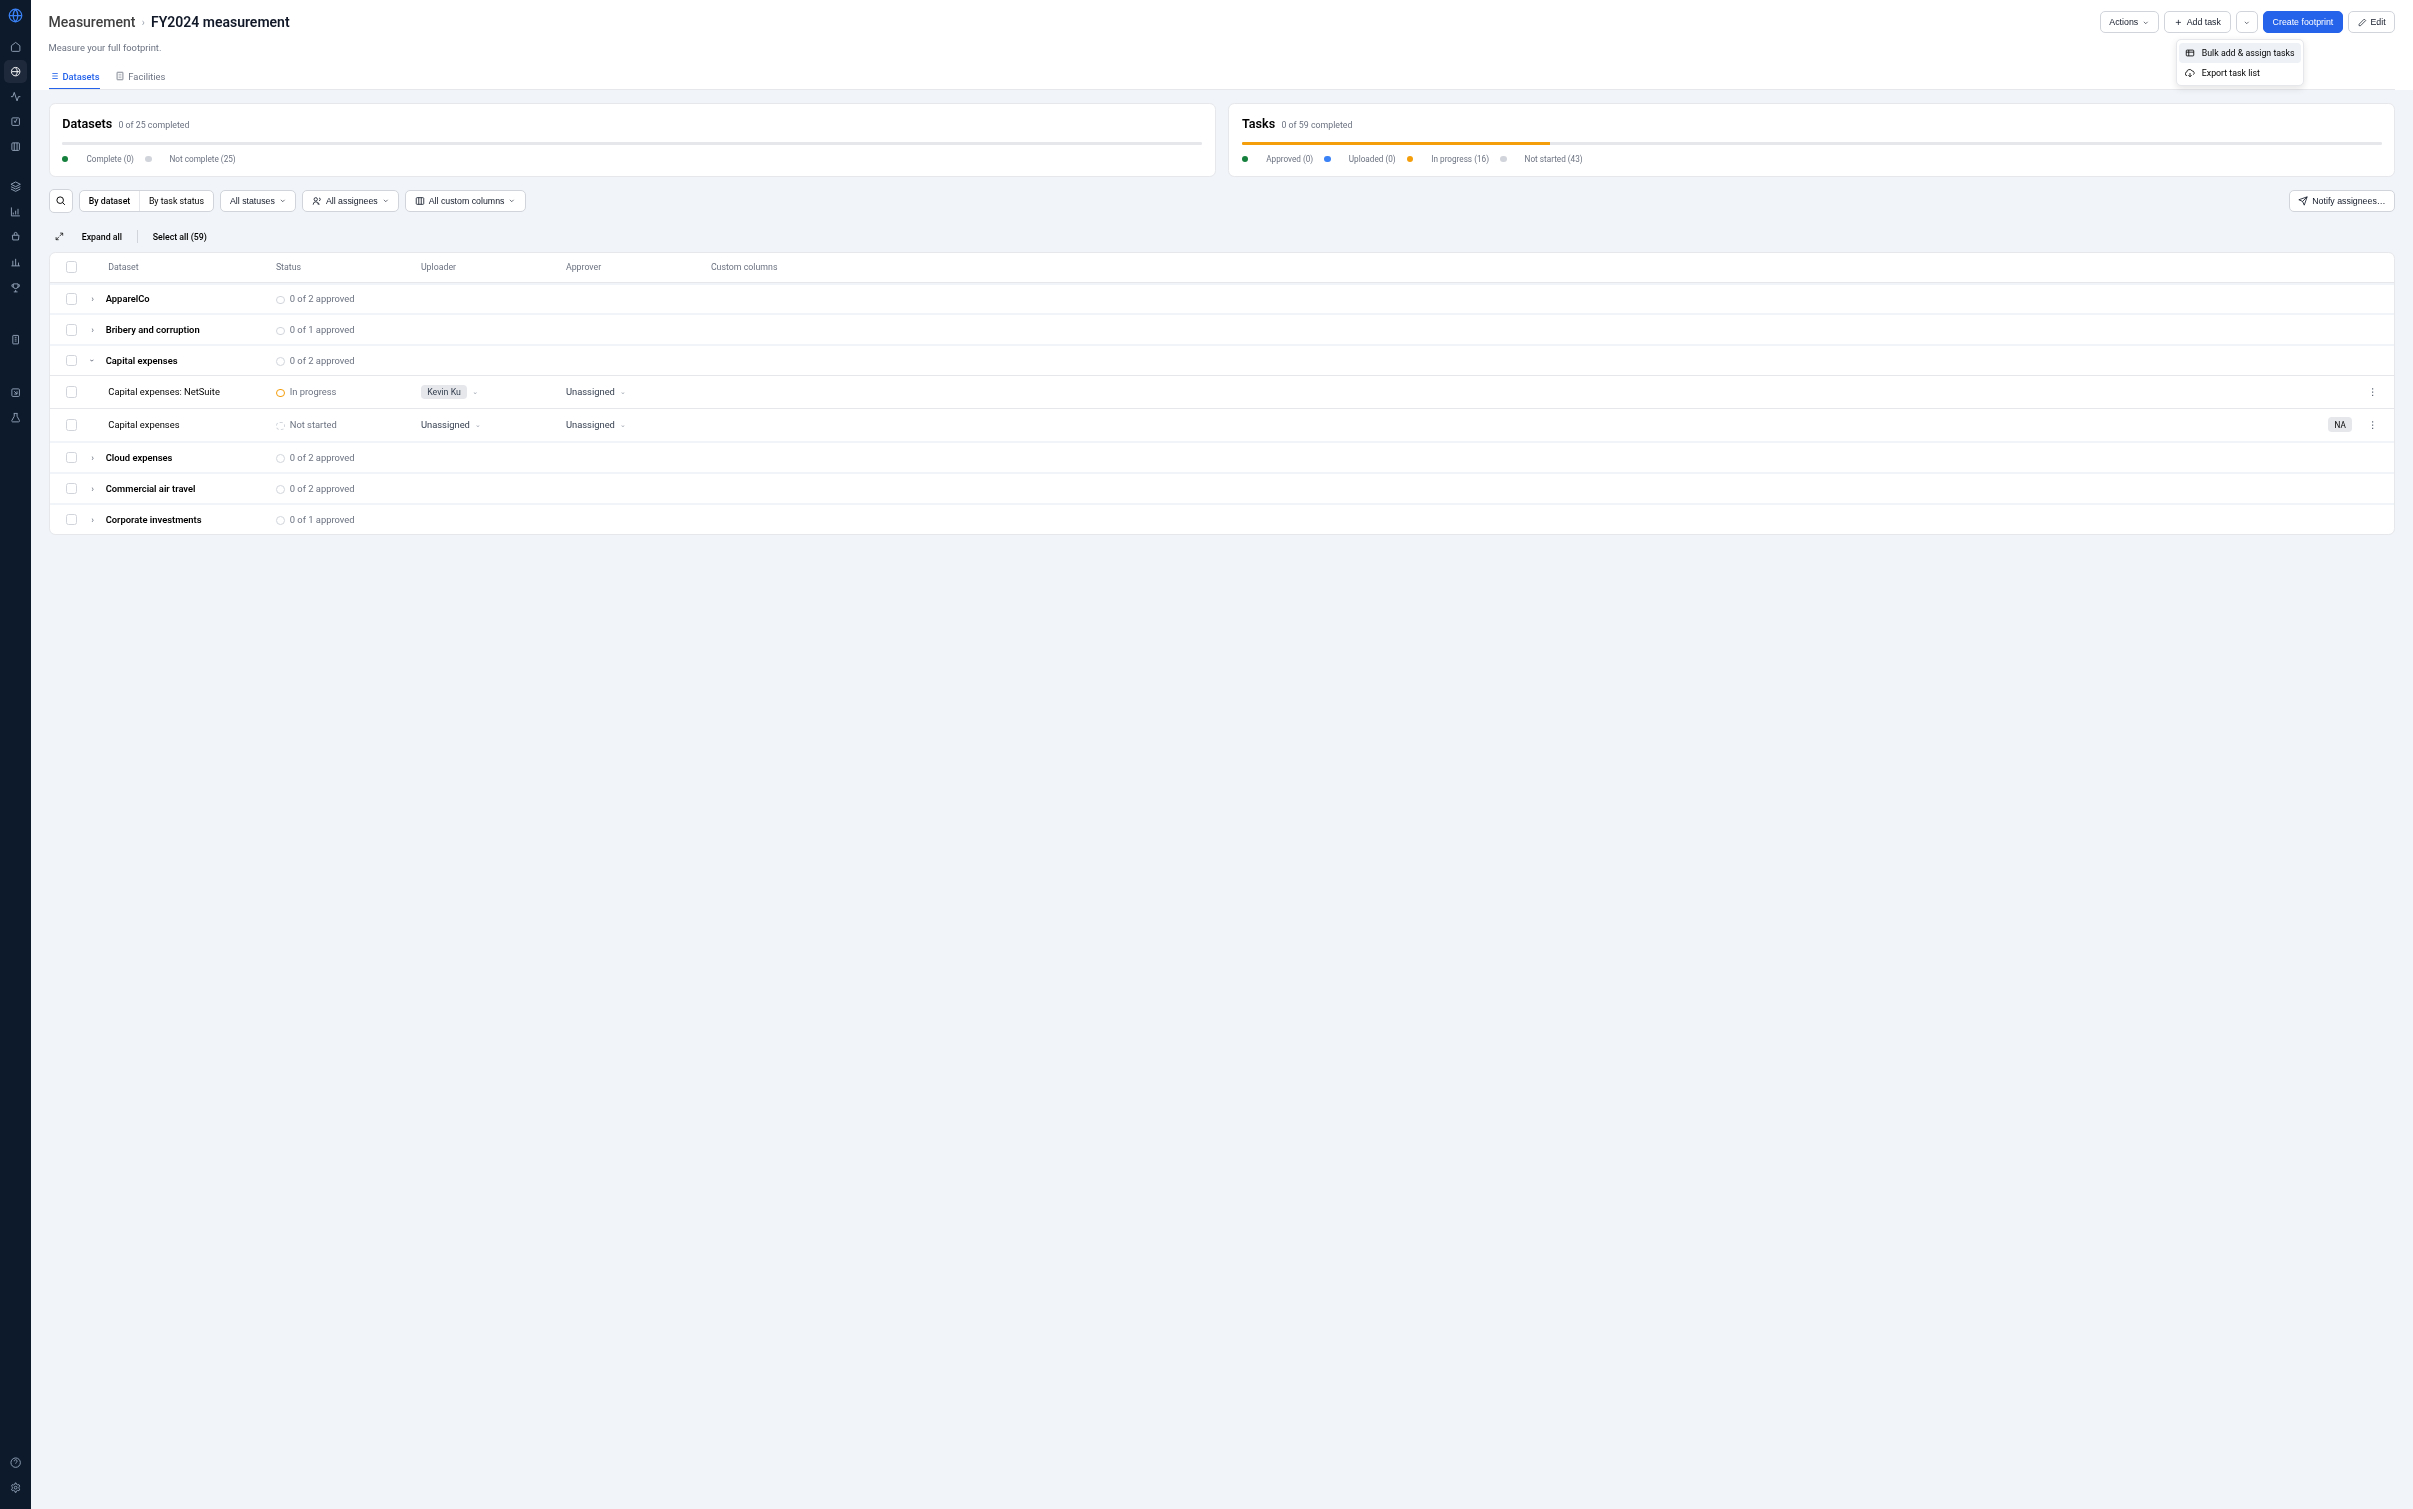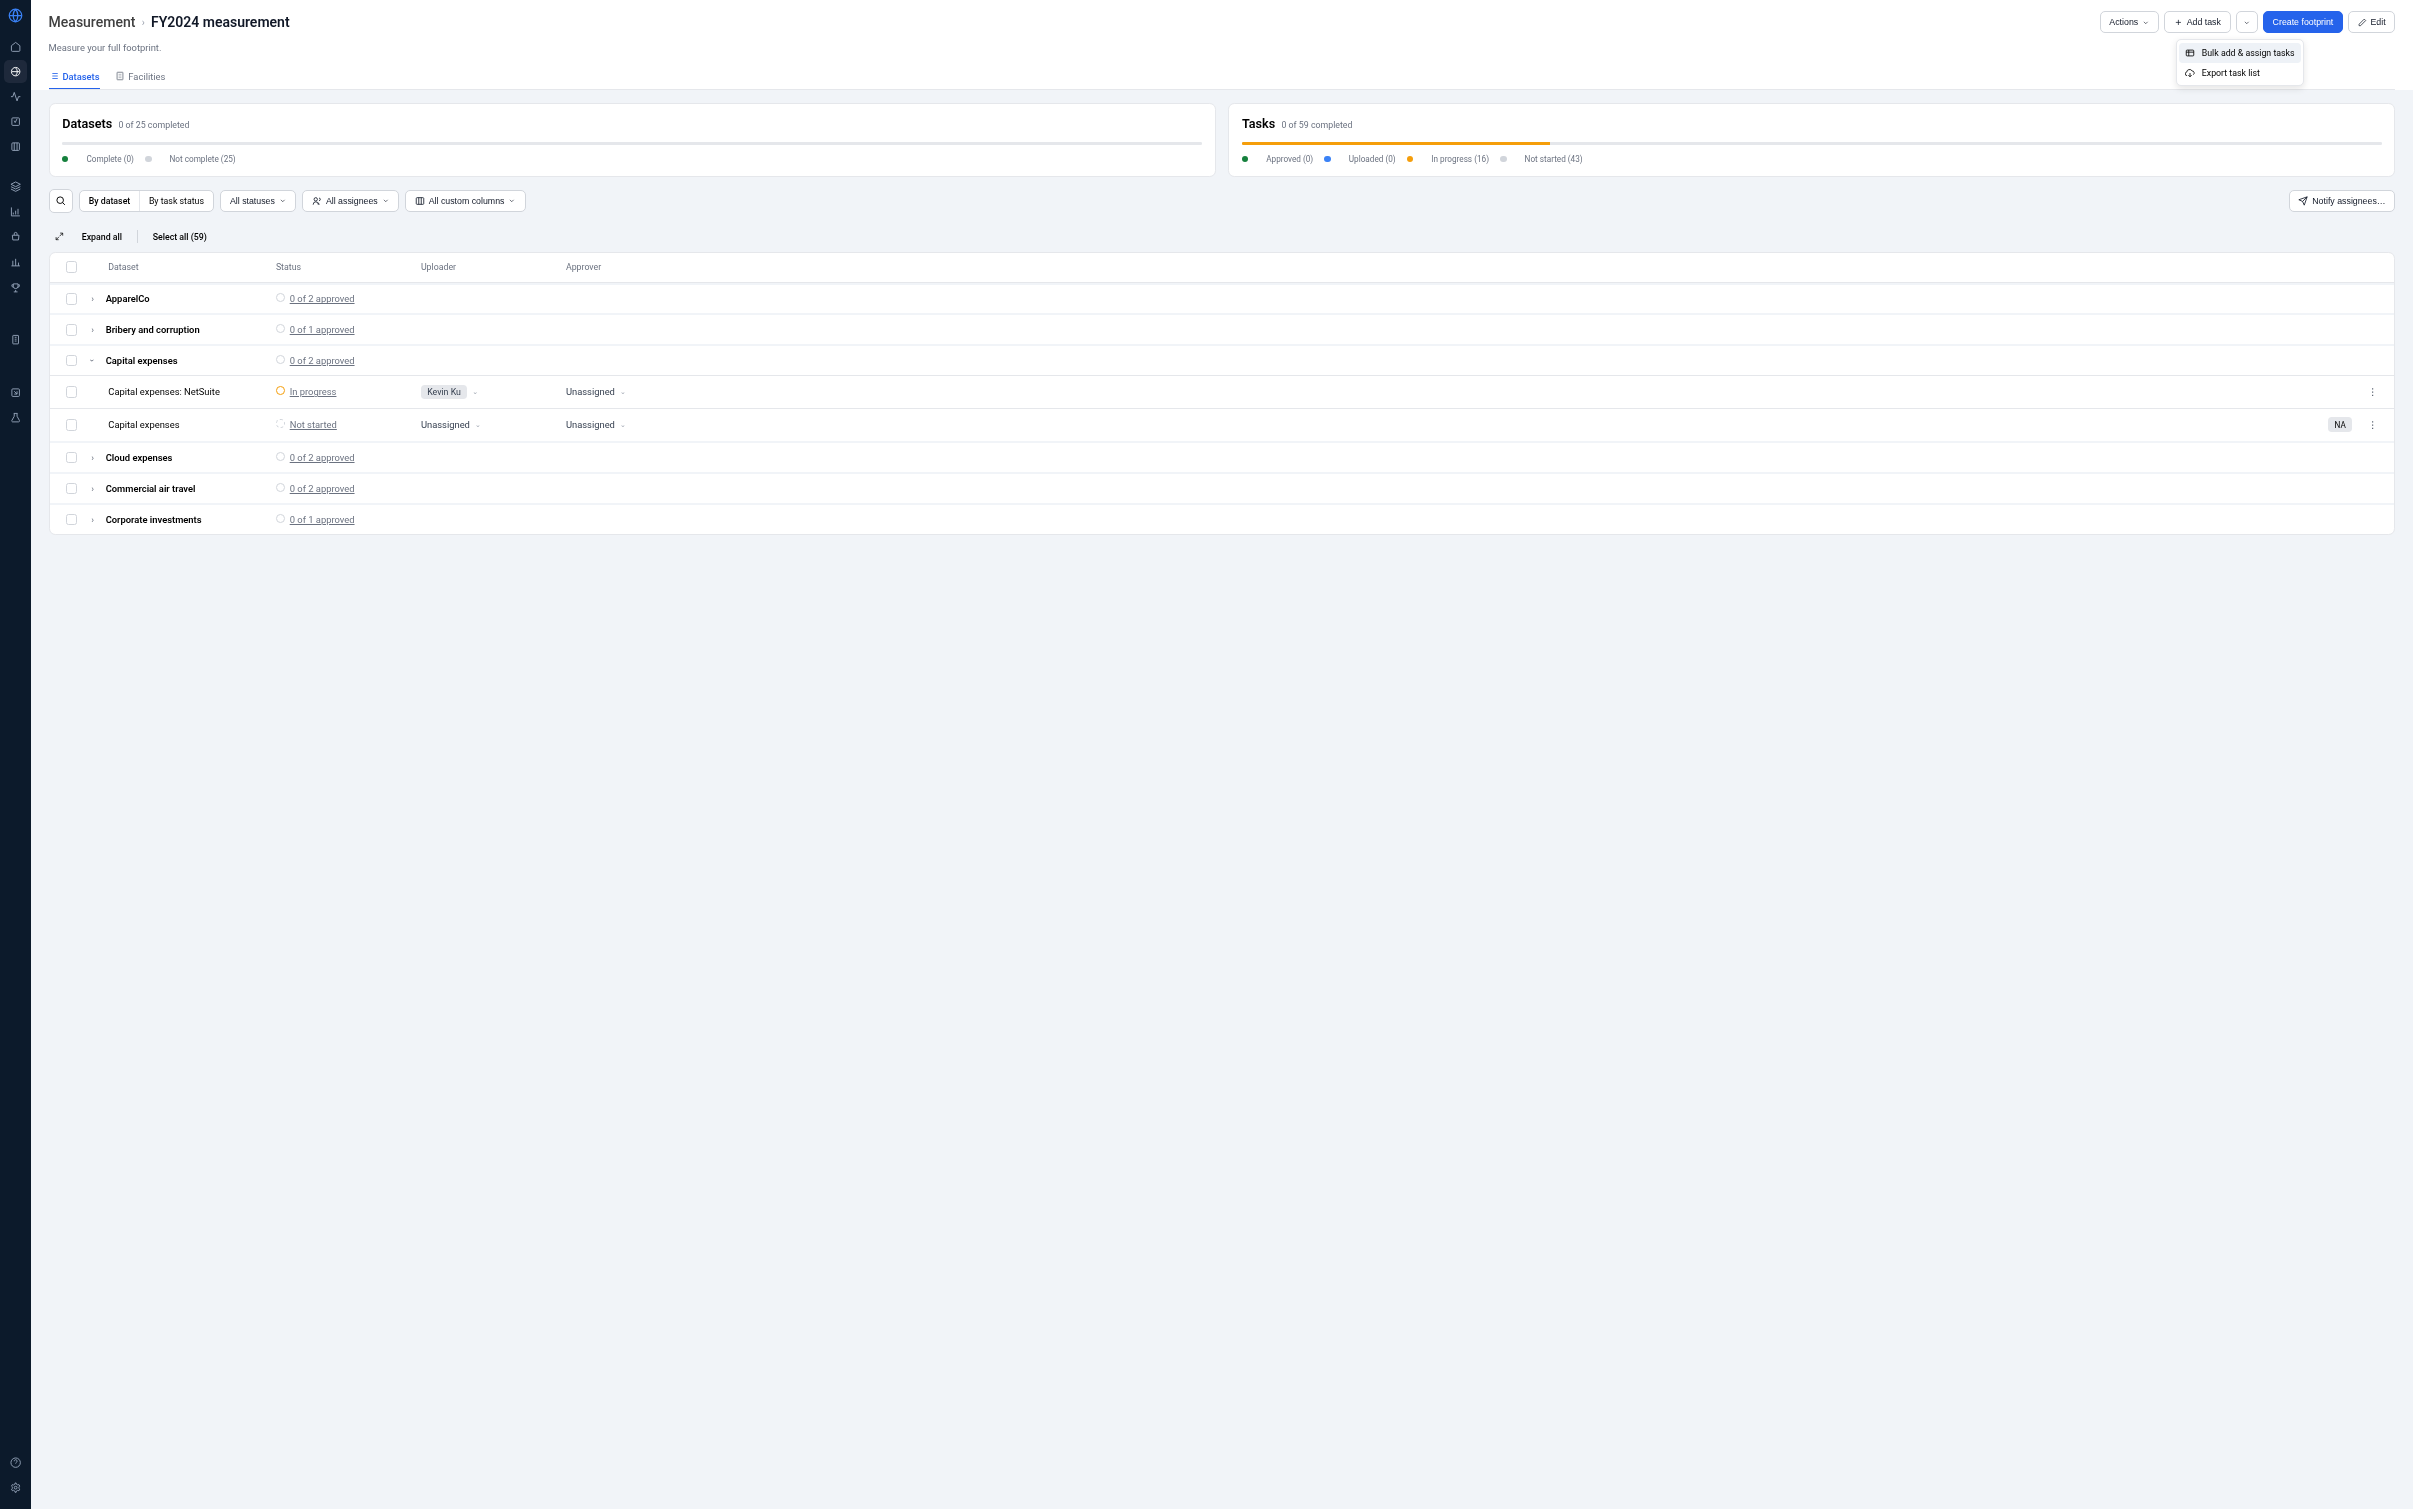--- a/index.html
+++ b/index.html
@@ -62,21 +62,21 @@
 .table { background: #fff; border: 0.6px solid #e5e7eb; border-radius: 6.3px; }
 .thead, .trow { display: grid; grid-template-columns: 31px 189px 145px 145px 145px 1fr 31px; align-items: center; padding: 8.8px 6.3px; }
 .thead { color: #6b7280; font-size: 8.8px; border-bottom: 0.6px solid #e5e7eb; }
 .trow { border-top: 2.5px solid #f1f4f8; font-size: 9.4px; }
 .trow.sub { border-top: 0.6px solid #e5e7eb; }
 .checkbox { width: 11.3px; height: 11.3px; border: 0.9px solid #d1d5db; border-radius: 2.5px; margin: 0 auto; cursor: pointer; }
 .dataset-cell { display: flex; align-items: center; gap: 7.5px; }
 .dataset-cell.indent { padding-left: 21.4px; }
 .expand-chev { color: #6b7280; cursor: pointer; width: 11.3px; text-align: center; }
 .dataset-name { font-weight: 600; }
-.status-cell { display: flex; align-items: flex-start; gap: 5px; color: #6b7280; text-decoration: underline; }
+.status-cell { display: flex; align-items: flex-end; gap: 5px; color: #6b7280; }
 .status-ring { width: 8.8px; height: 8.8px; border: 1.3px solid #d1d5db; border-radius: 50%; }
 .status-ring.orange { border-color: #f59e0b; }
 .status-ring.dashed { border-style: dashed; }
 .assignee { display: inline-flex; align-items: center; gap: 5px; cursor: pointer; color: #374151;}
 .assignee .chip { background: #e5e7eb; padding: 1.9px 6.3px; border-radius: 3.8px; font-size: 8.8px; }
 .assignee .down { color: #9ca3af; font-size: 7px; }
 .na-chip { background: #e5e7eb; padding: 2.5px 6.3px; border-radius: 3.8px; font-size: 8.2px; margin-left: auto; }
 .kebab { cursor: pointer; color: #374151; text-align: center; }
 
 svg { display: block; }
@@ -369,20 +369,21 @@
 
     <div class="table">
       <div class="thead">
         <div>
             <div class="checkbox"></div>
           </div>
         <div style="padding-left:21.4px">Dataset</div>
         <div>Status</div>
         <div>Uploader</div>
         <div>Approver</div>
+        <div>Custom columns</div>
         <div></div>
       </div>
 
       <div class="trow">
         <div>
             <div class="checkbox"></div>
           </div>
         <div class="dataset-cell">
             <span class="expand-chev">›</span>
             <span class="dataset-name">ApparelCo</span>

